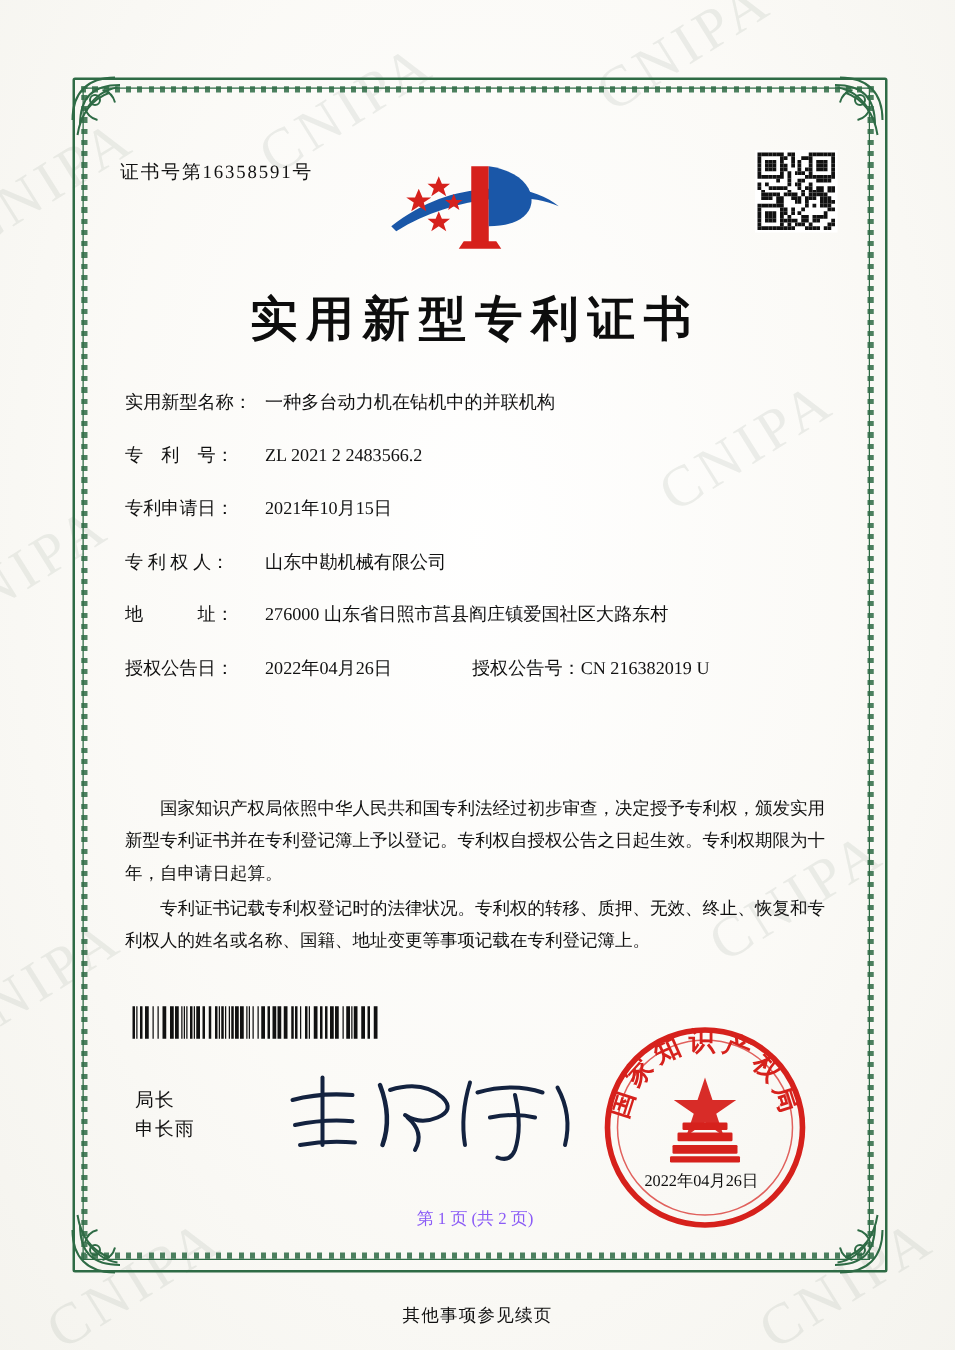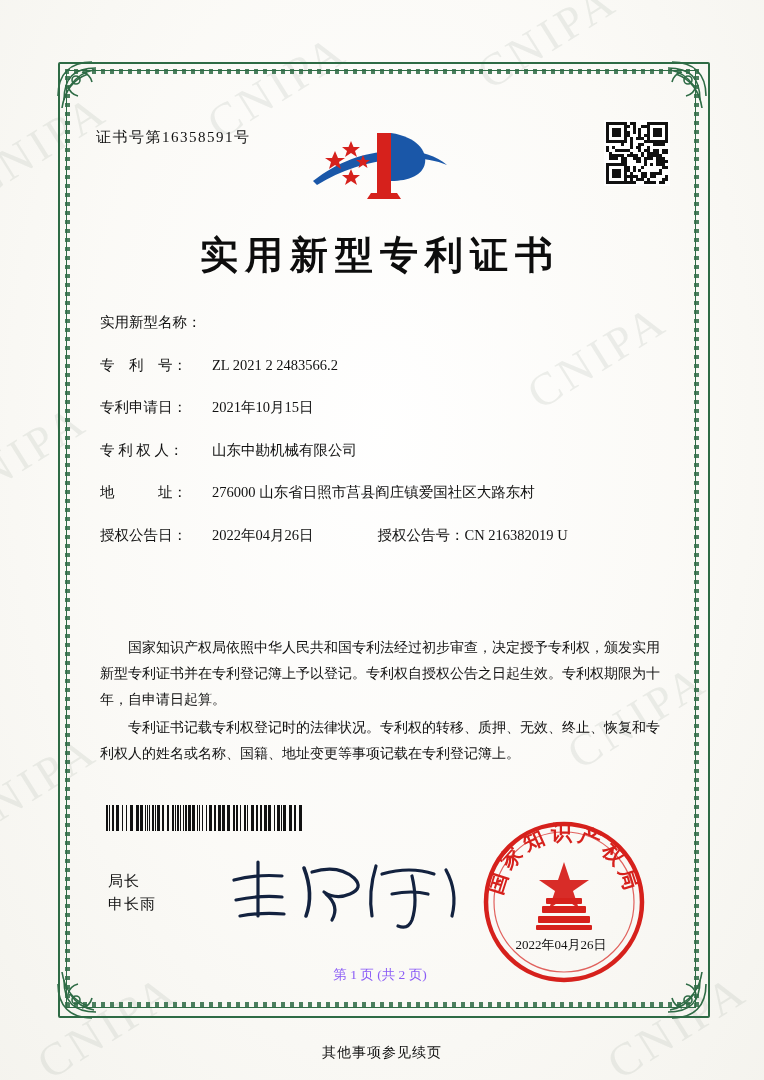--- a/index.html
+++ b/index.html
@@ -799,20 +799,21 @@
           <polygon points="58,30 60,35 65,35 61,38 62.5,43 58,40 53.5,43 55,38 51,35 56,35"></polygon>
         </g>
       </svg>
     </div>
 
     <div class="doc-title">实用新型专利证书</div>
 
     <div class="fields">
       <div class="field-row">
         <span class="field-label w-lbl">实用新型名称：</span>
+        <span class="field-value">一种多台动力机在钻机中的并联机构</span>
       </div>
       <div class="field-row">
         <span class="field-label w-lbl">专　利　号：</span>
         <span class="field-value">ZL 2021 2 2483566.2</span>
       </div>
       <div class="field-row">
         <span class="field-label w-lbl">专利申请日：</span>
         <span class="field-value">2021年10月15日</span>
       </div>
       <div class="field-row">

